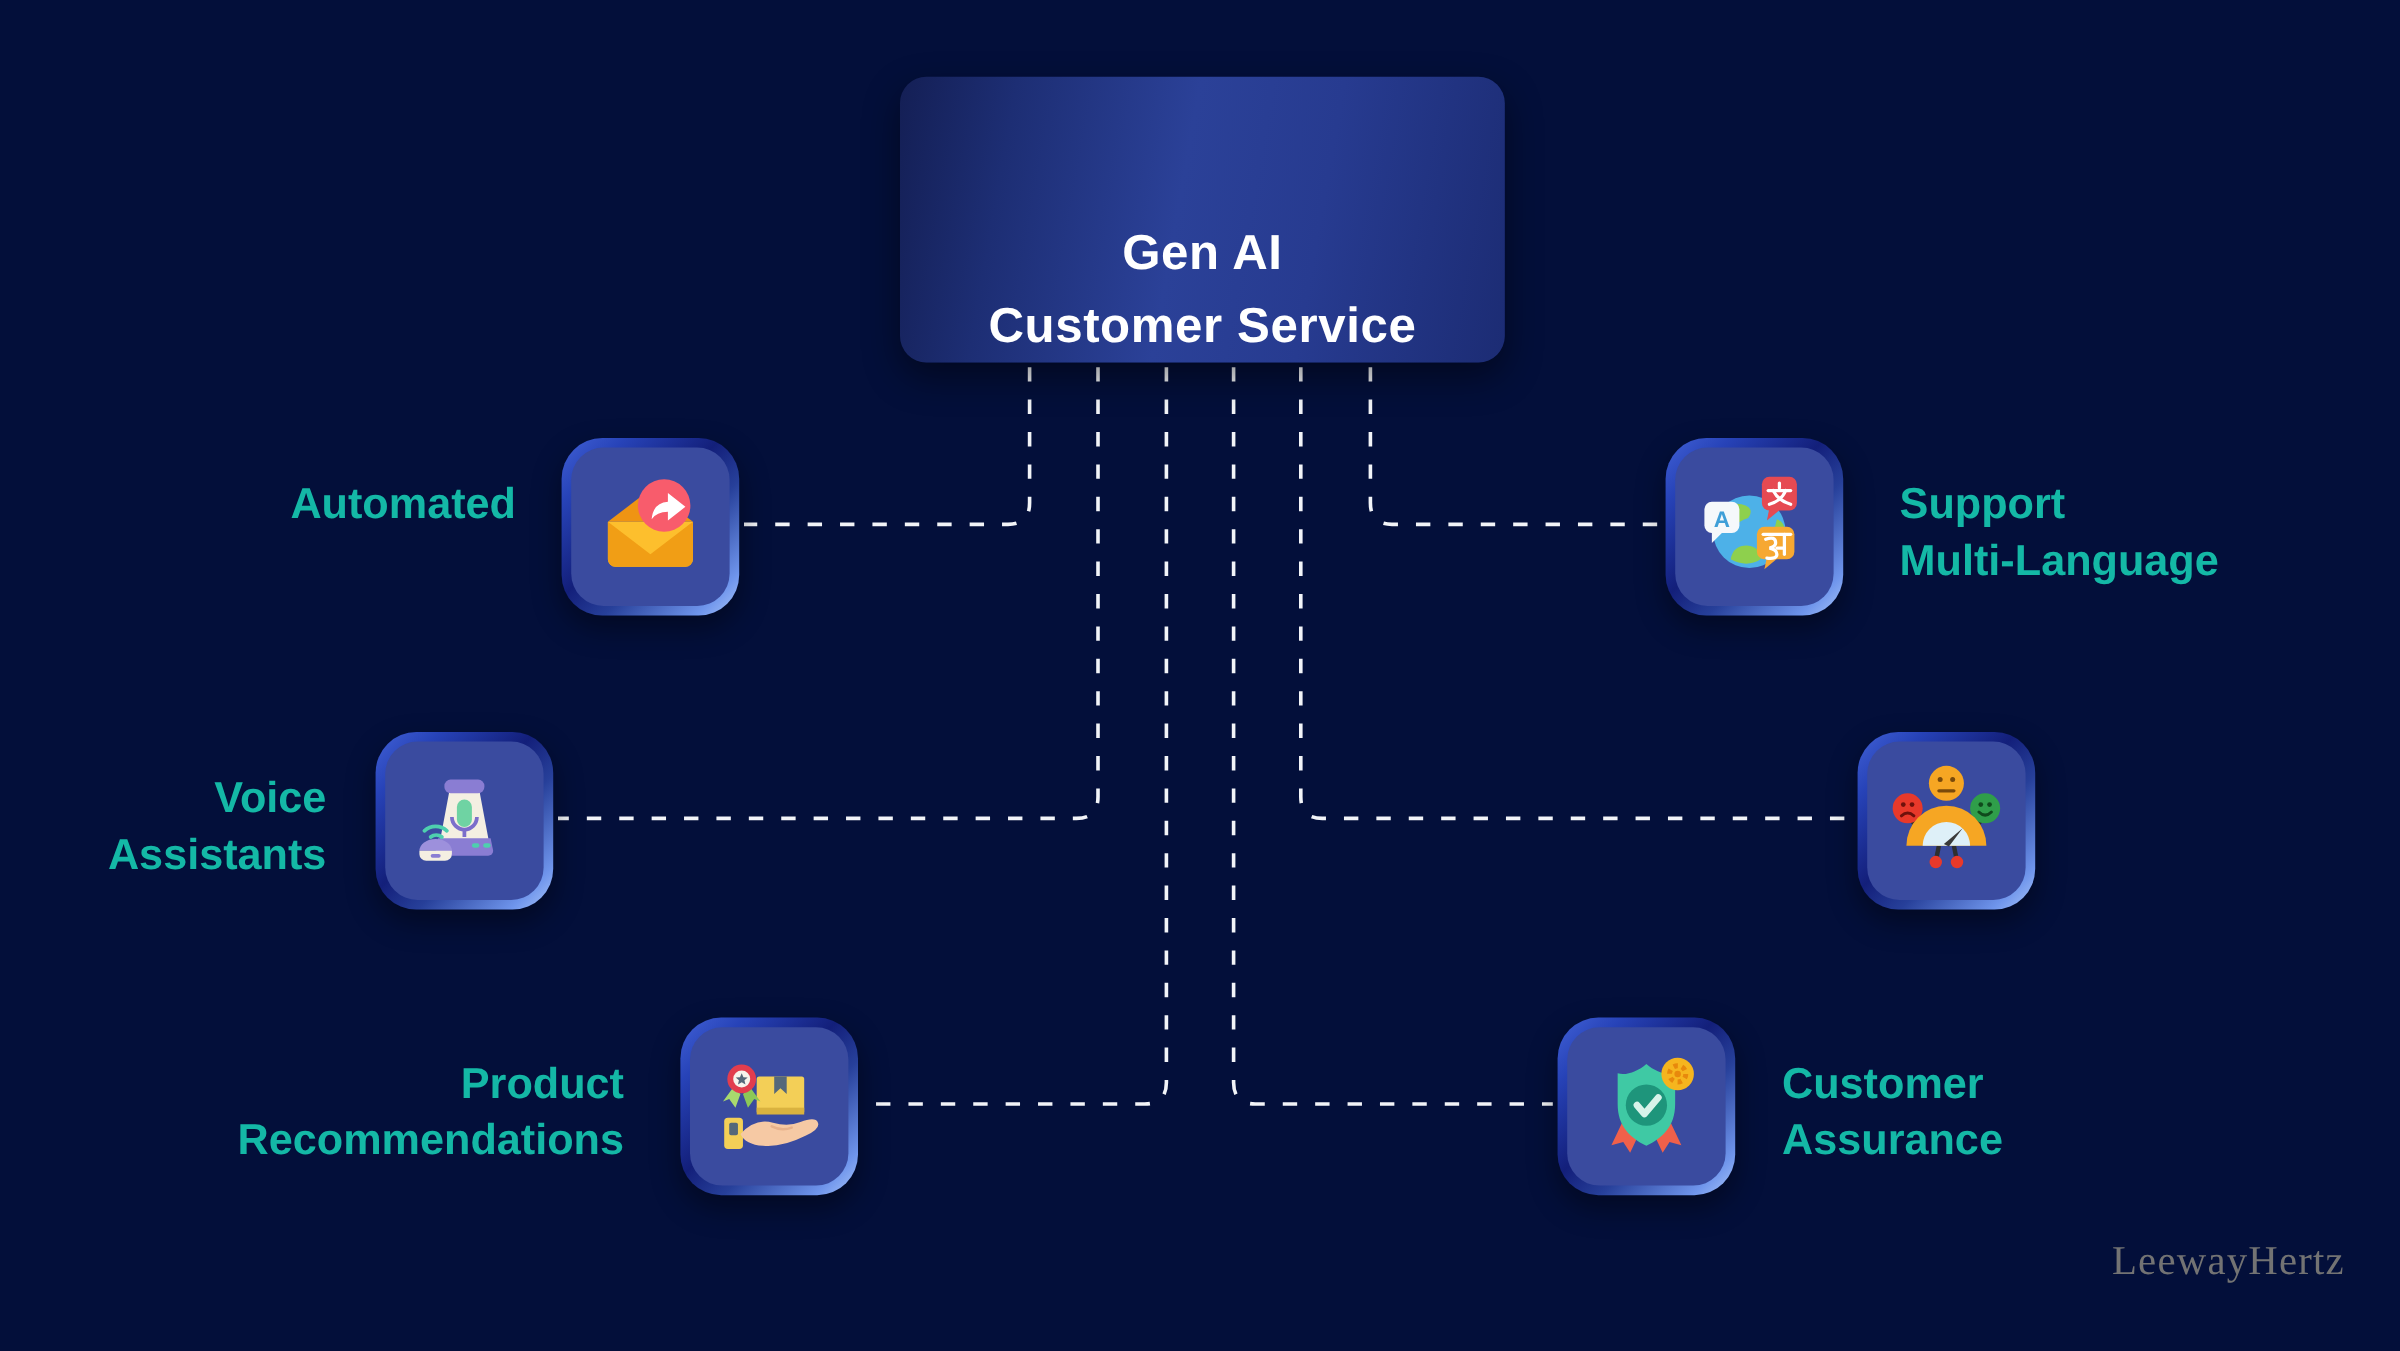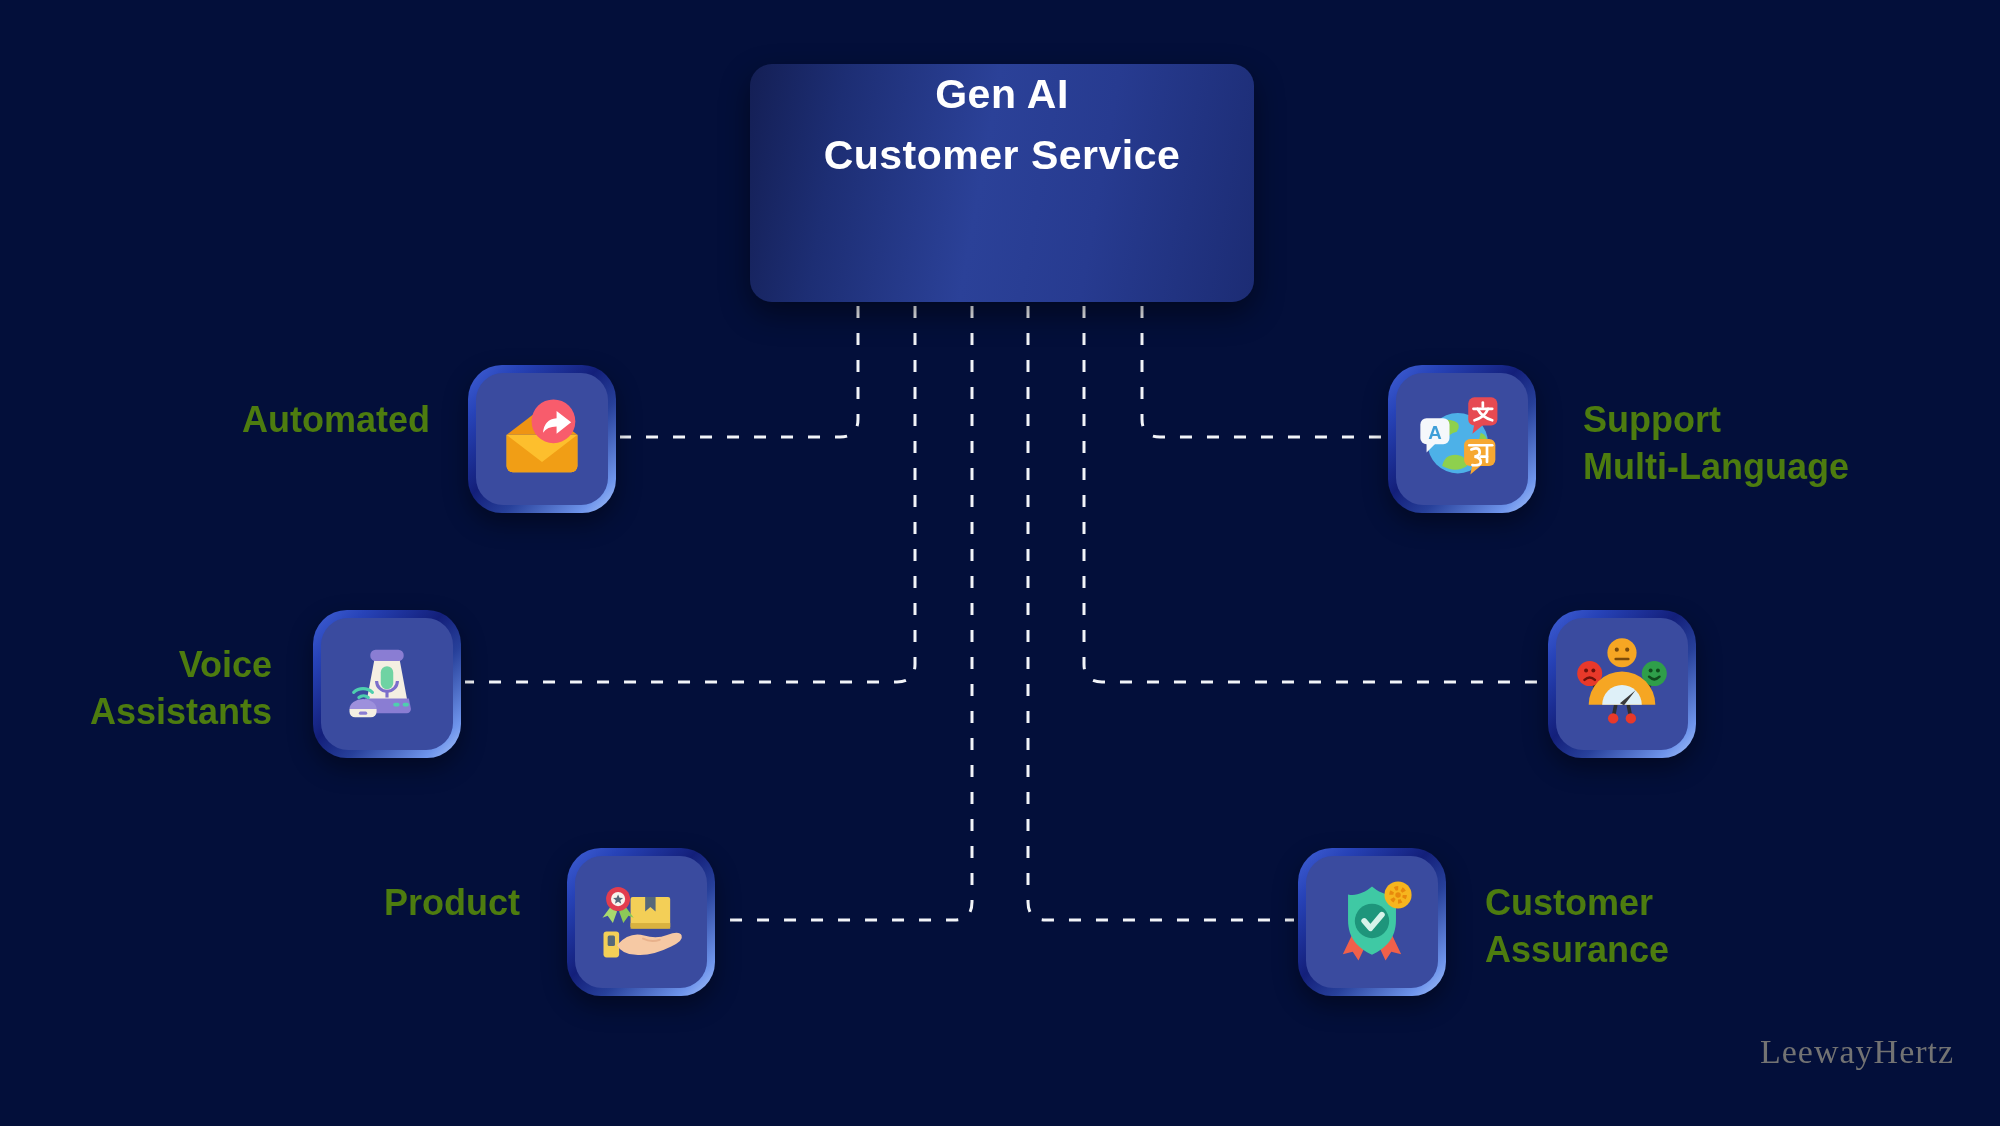--- a/index.html
+++ b/index.html
@@ -4,41 +4,41 @@
 <style>
   html,body{margin:0;padding:0;background:#030f3a;}
   .canvas{position:relative;width:2000px;height:1126px;background:#030f3a;overflow:hidden;
           font-family:"Liberation Sans","DejaVu Sans",sans-serif;}
   .connectors{position:absolute;left:0;top:0;width:2000px;height:1126px;}
 
   
   .center-node{position:absolute;left:750px;top:64px;width:504px;height:238px;border-radius:22px;
      background:linear-gradient(100deg,#141f55 0%,#1d2e74 18%,#2b4198 46%,#273b90 68%,#1c2c74 100%);
      box-shadow:0 12px 30px rgba(0,0,0,.45);
-     display:flex;align-items:flex-start;justify-content:center;text-align:center;}
+     display:flex;align-items:flex-end;justify-content:center;text-align:center;}
   .center-title{color:#ffffff;font-size:41px;font-weight:700;line-height:61px;letter-spacing:.5px;}
   .center-title span{display:block;}
 
   
   .tile{position:absolute;width:148px;height:148px;border-radius:34px;padding:8px;box-sizing:border-box;
      background:linear-gradient(135deg,#4161d6 0%,#2743b8 18%,#131f7a 45%,#27409a 62%,#6f95ec 88%,#aac6f9 100%);
      box-shadow:0 10px 24px rgba(0,0,0,.4);}
   .tile-inner{width:100%;height:100%;border-radius:27px;background:#3a4b9f;
      display:flex;align-items:center;justify-content:center;}
   .tile-inner svg{width:100px;height:100px;}
 
   .pos-email{left:468px;top:365px;}
   .pos-multilang{left:1388px;top:365px;}
   .pos-voice{left:313px;top:610px;}
   .pos-sentiment{left:1548px;top:610px;}
   .pos-product{left:567px;top:848px;}
   .pos-quality{left:1298px;top:848px;}
 
   
-  .label{position:absolute;color:#4d7c0f;font-size:36px;font-weight:700;line-height:47px;white-space:nowrap;}
+  .label{position:absolute;color:#14b8a6;font-size:36px;font-weight:700;line-height:47px;white-space:nowrap;}
   .label span{display:block;}
   .align-right{text-align:right;}
   .align-left{text-align:left;}
   .lbl-email{right:1570px;top:396px;}
   .lbl-multilang{left:1583px;top:396px;}
   .lbl-voice{right:1728px;top:641px;}
   .lbl-sentiment{left:1735px;top:641px;}
   .lbl-product{right:1480px;top:879px;}
   .lbl-quality{left:1485px;top:879px;}
 
@@ -180,20 +180,21 @@
         <polygon points="26,21.5 27.4,24.7 30.8,24.9 28.2,27.1 29,30.4 26,28.6 23,30.4 23.8,27.1 21.2,24.9 24.6,24.7" fill="#55687a"></polygon>
         <rect x="12" y="57" width="15" height="25" rx="3" fill="#f3cf57"></rect>
         <rect x="16" y="61" width="7" height="10" rx="1.5" fill="#55687a"></rect>
         <path d="M25 70 Q37 57 51 61 Q63 64.5 73 60.5 Q85 56 87 61 Q89 66 77 71.5 Q58 81 43 79.5 Q29 78.5 25 70 Z" fill="#f6c9a4"></path>
         <path d="M50 64 q8 4 16 1" stroke="#e8b18b" stroke-width="2" fill="none" stroke-linecap="round"></path>
       </svg>
     </div>
   </div>
   <div class="label align-right lbl-product">
     <span>Product</span>
+    <span>Recommendations</span>
   </div>
 
   <div class="tile pos-quality">
     <div class="tile-inner">
       <svg viewBox="0 0 96 96">
         <polygon points="29,60 43,68 35,85 29.5,76.5 20,79" fill="#f0604a"></polygon>
         <polygon points="67,60 53,68 61,85 66.5,76.5 76,79" fill="#f0604a"></polygon>
         <path d="M48 14 C55 20 64 23.5 71 21.5 L71 46 C71 64 61 73 48 79.5 C35 73 25 64 25 46 L25 21.5 C32 23.5 41 20 48 14 Z" fill="#3fc9a4"></path>
         <circle cx="48" cy="47" r="16.5" fill="#1e957b"></circle>
         <path d="M40.5 47 l6 7 l11 -13" stroke="#d7f3ea" stroke-width="5.5" fill="none" stroke-linecap="round" stroke-linejoin="round"></path>

